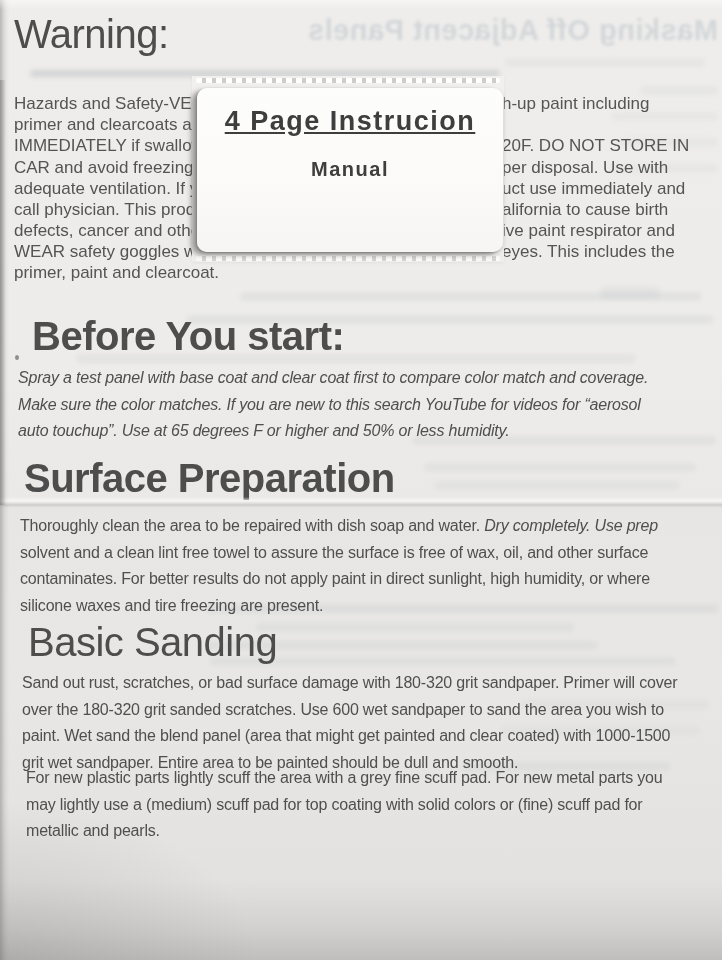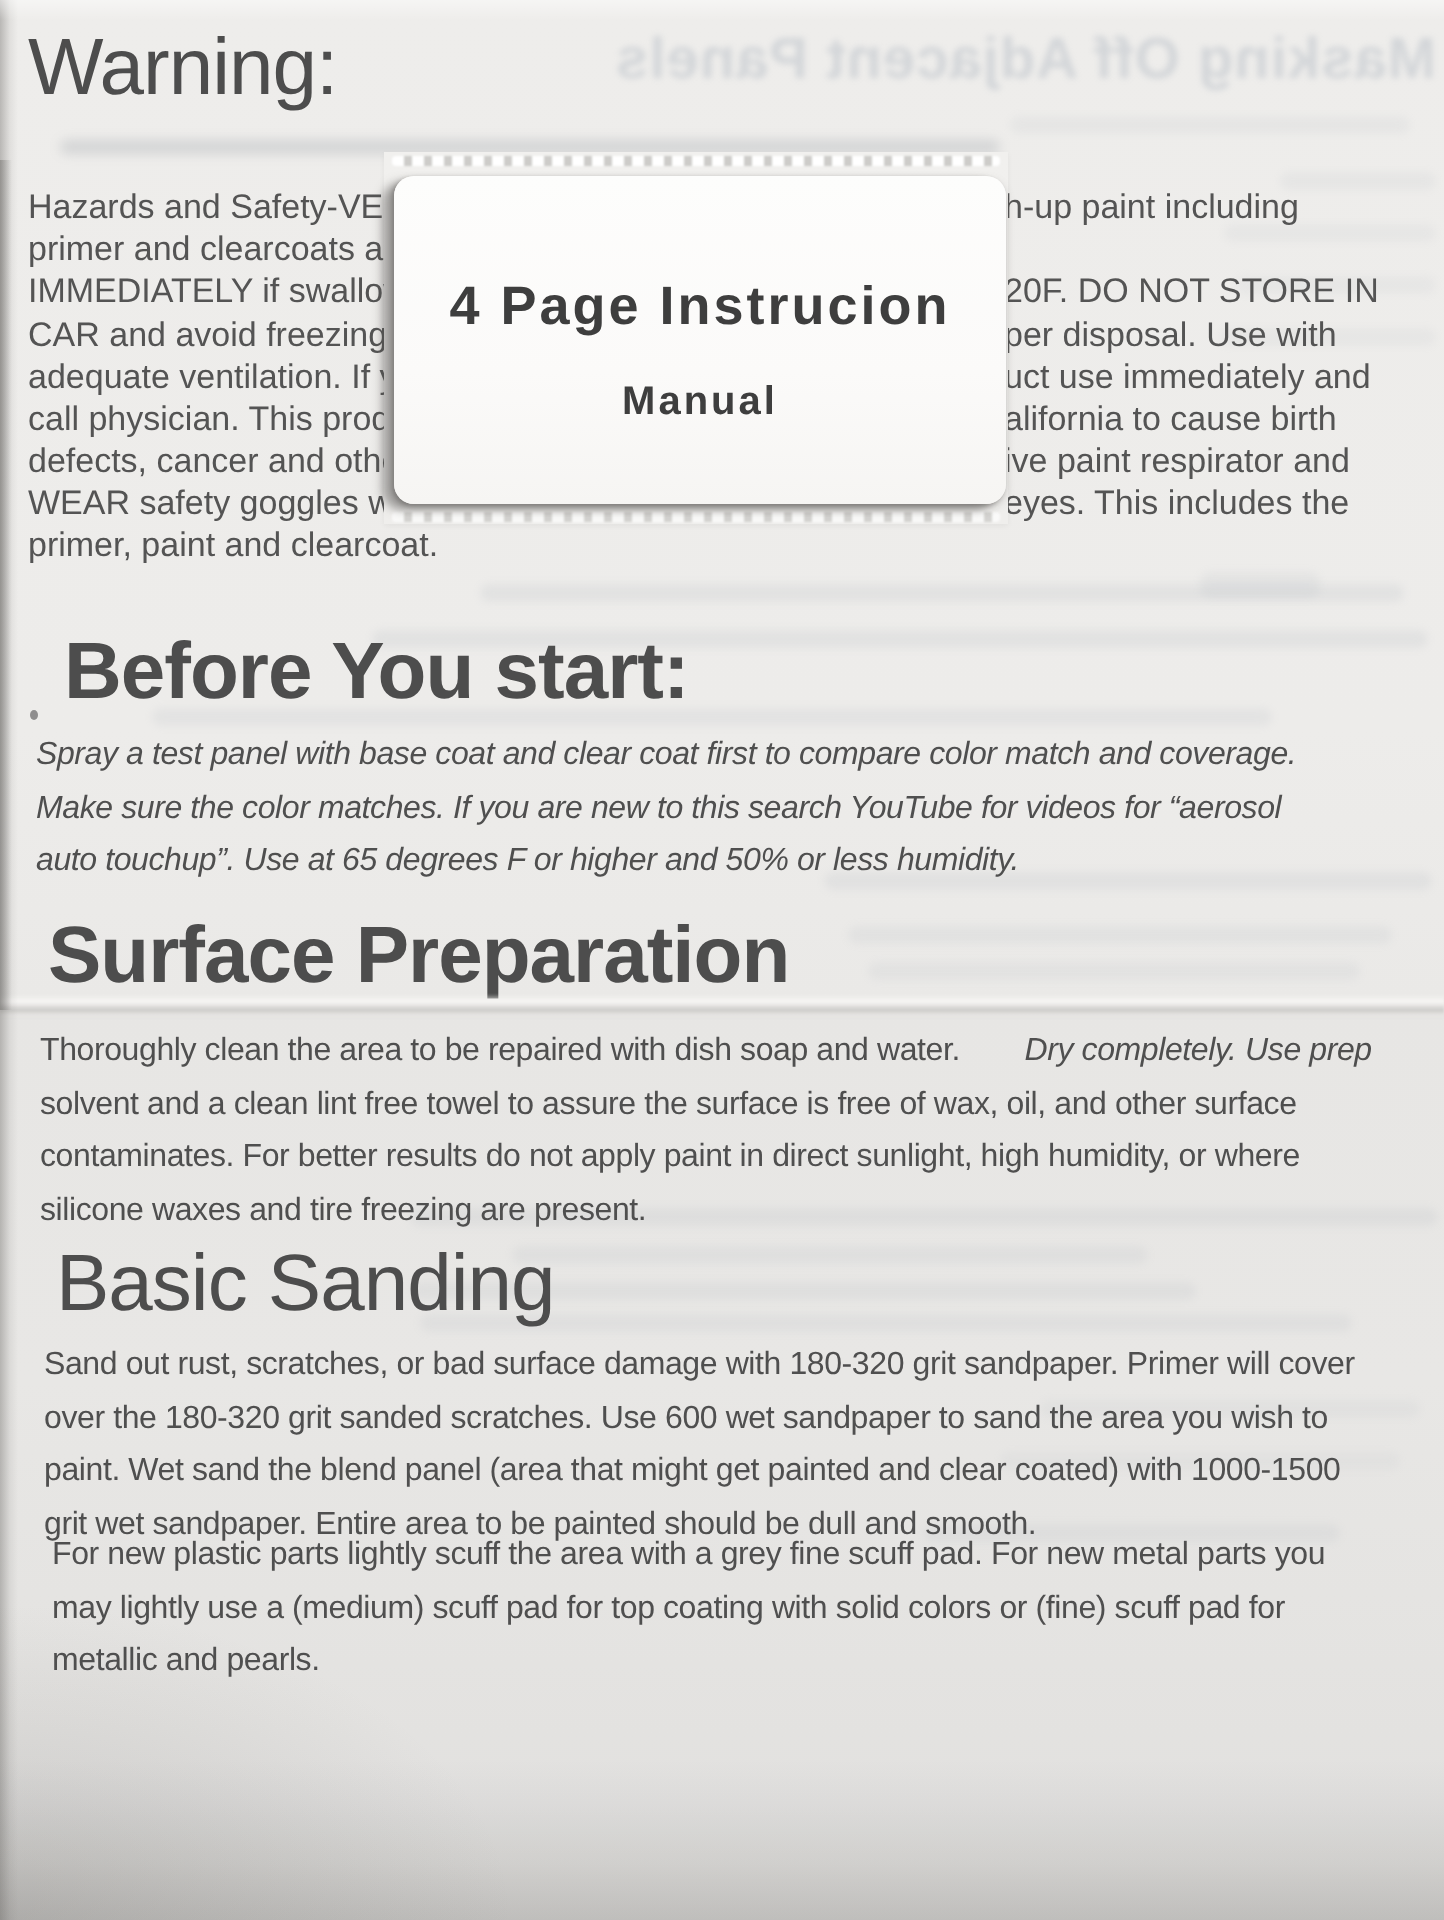--- a/index.html
+++ b/index.html
@@ -36,37 +36,37 @@
   .h{position:absolute;z-index:2;font-size:40px;font-weight:400;color:#4d4d4d;
      letter-spacing:-0.5px;white-space:nowrap;}
   .warn-body{position:absolute;left:14px;top:94px;width:708px;z-index:2;
      font-size:17px;color:#545454;}
   .wrow{position:relative;height:21.2px;white-space:nowrap;}
   .fragL{position:absolute;left:0;top:0;}
   .fragR{position:absolute;left:488px;top:0;}
   .warn-close{position:absolute;left:14px;top:263px;z-index:2;font-size:17px;color:#545454;}
   .para{position:absolute;z-index:2;font-size:16px;color:#4f4f4f;letter-spacing:-0.2px;}
   .para .tline{height:26.5px;white-space:nowrap;}
-  .ital{font-style:italic;margin-left:28px;}
+  .ital{font-style:italic;}
   .stray-dot{position:absolute;left:15px;top:355px;width:4px;height:5px;border-radius:50%;
      background:#6f6f6f;opacity:0.75;z-index:2;}
   
   .sticker-strip{position:absolute;left:192px;top:76px;width:312px;height:186px;z-index:3;
      background:linear-gradient(180deg,#f1f0ee,#efeeec);
      box-shadow:0 1px 3px rgba(0,0,0,0.05);}
   .perf{position:absolute;left:4px;right:4px;height:5px;border-radius:2px;filter:blur(0.6px);
      background:repeating-linear-gradient(90deg,rgba(255,255,255,0.95) 0 6px,rgba(148,146,143,0.38) 6px 10px);}
   .perf.top{top:2px;}
   .perf.bottom{bottom:1px;opacity:0.75;}
   .sticker{position:absolute;left:197px;top:88px;width:306px;height:164px;z-index:4;
      border-radius:10px;
      background:linear-gradient(180deg,#fdfdfc 0%,#fbfaf9 60%,#f6f5f3 100%);
      box-shadow:-6px 3px 5px rgba(88,86,83,0.50),-1px 1px 2px rgba(88,86,83,0.40),0 2px 4px rgba(118,116,112,0.25);
      text-align:center;}
-  .sticker-line1{margin-top:50px;font-size:27px;font-weight:700;color:#3e3e3e;letter-spacing:1.5px;}
+  .sticker-line1{margin-top:18px;font-size:27px;font-weight:700;color:#3e3e3e;letter-spacing:1.5px;text-decoration:underline;}
   .sticker-line2{margin-top:21px;font-size:20px;font-weight:700;color:#3e3e3e;letter-spacing:1.5px;}
 </style>
 </head>
 <body>
 
 <div class="page">
 
   <div class="shade below-seam"></div>
 
   <div class="ghost-heading">Masking Off Adjacent Panels</div>

